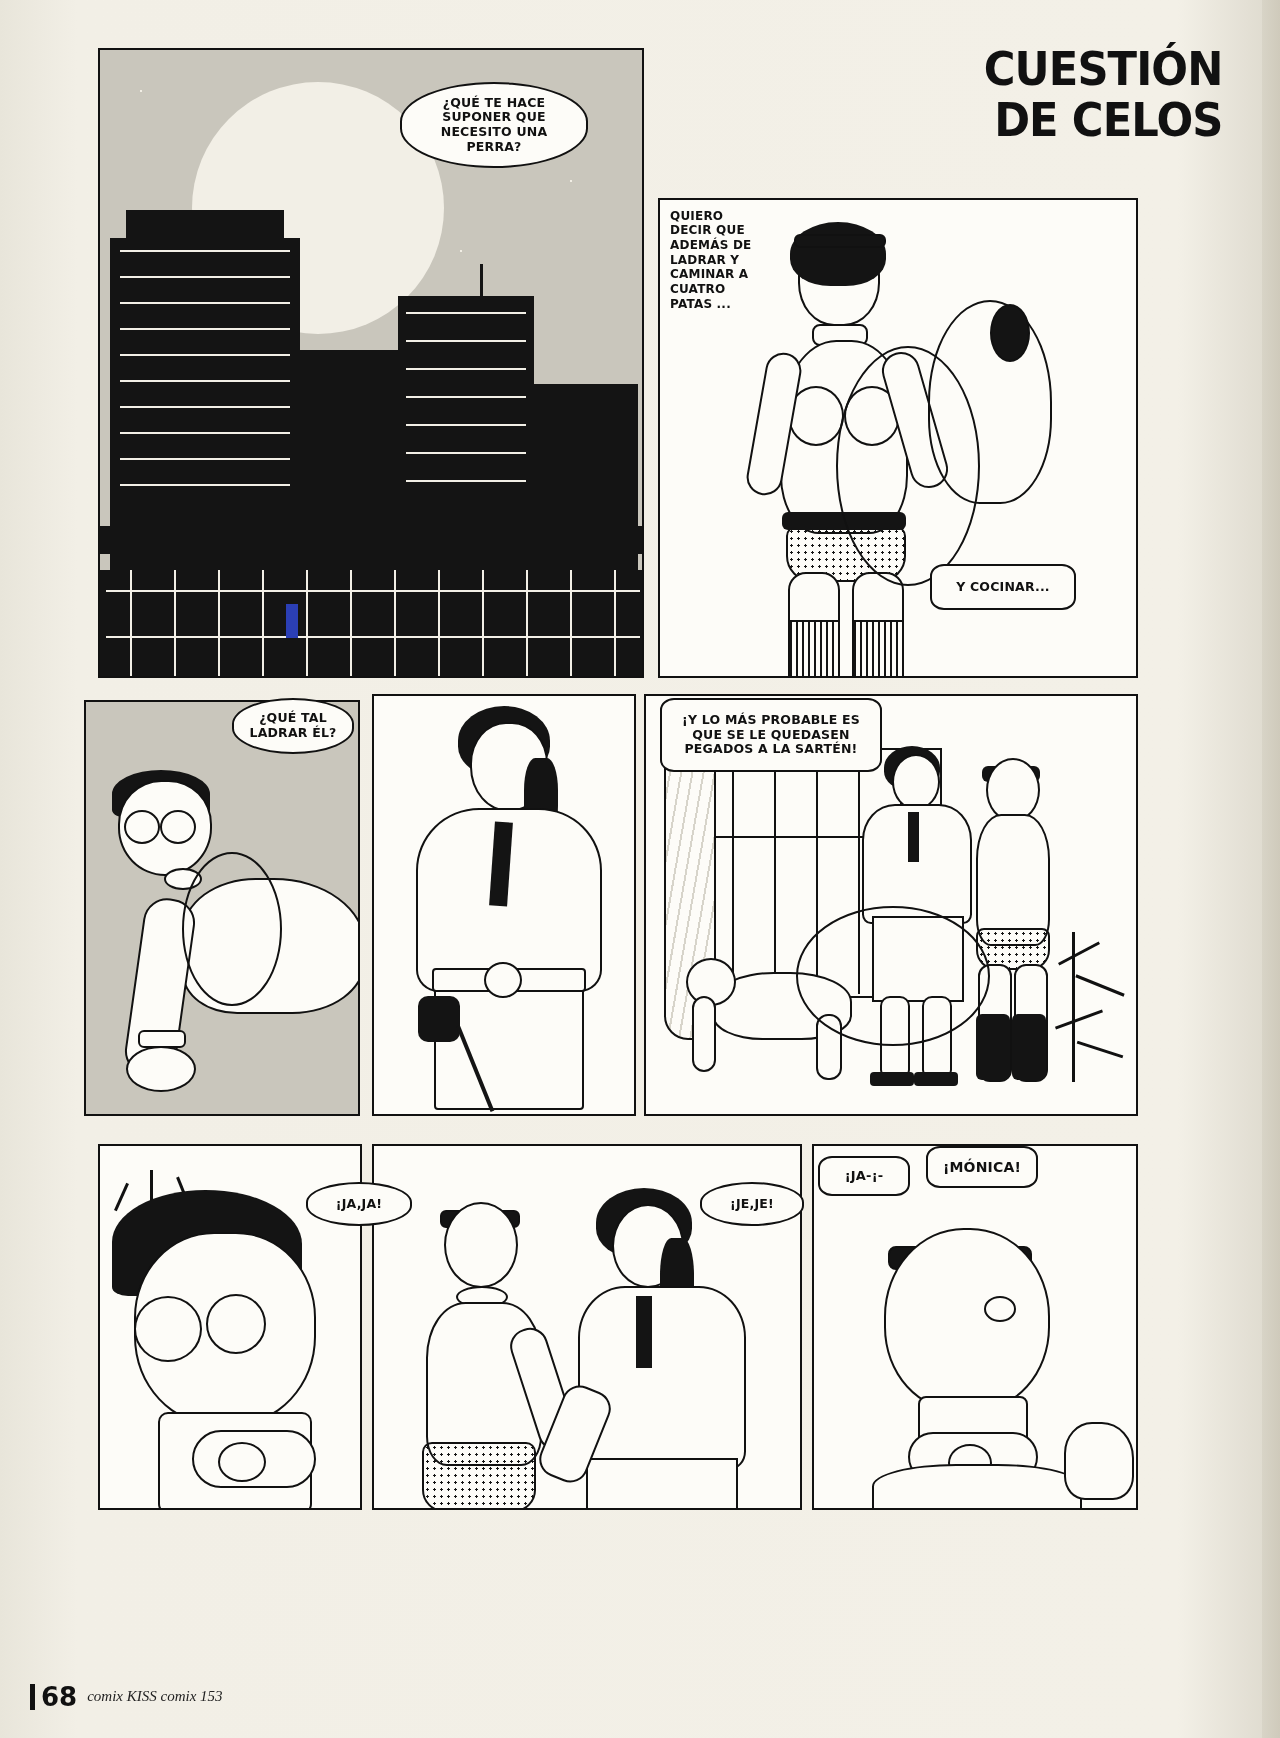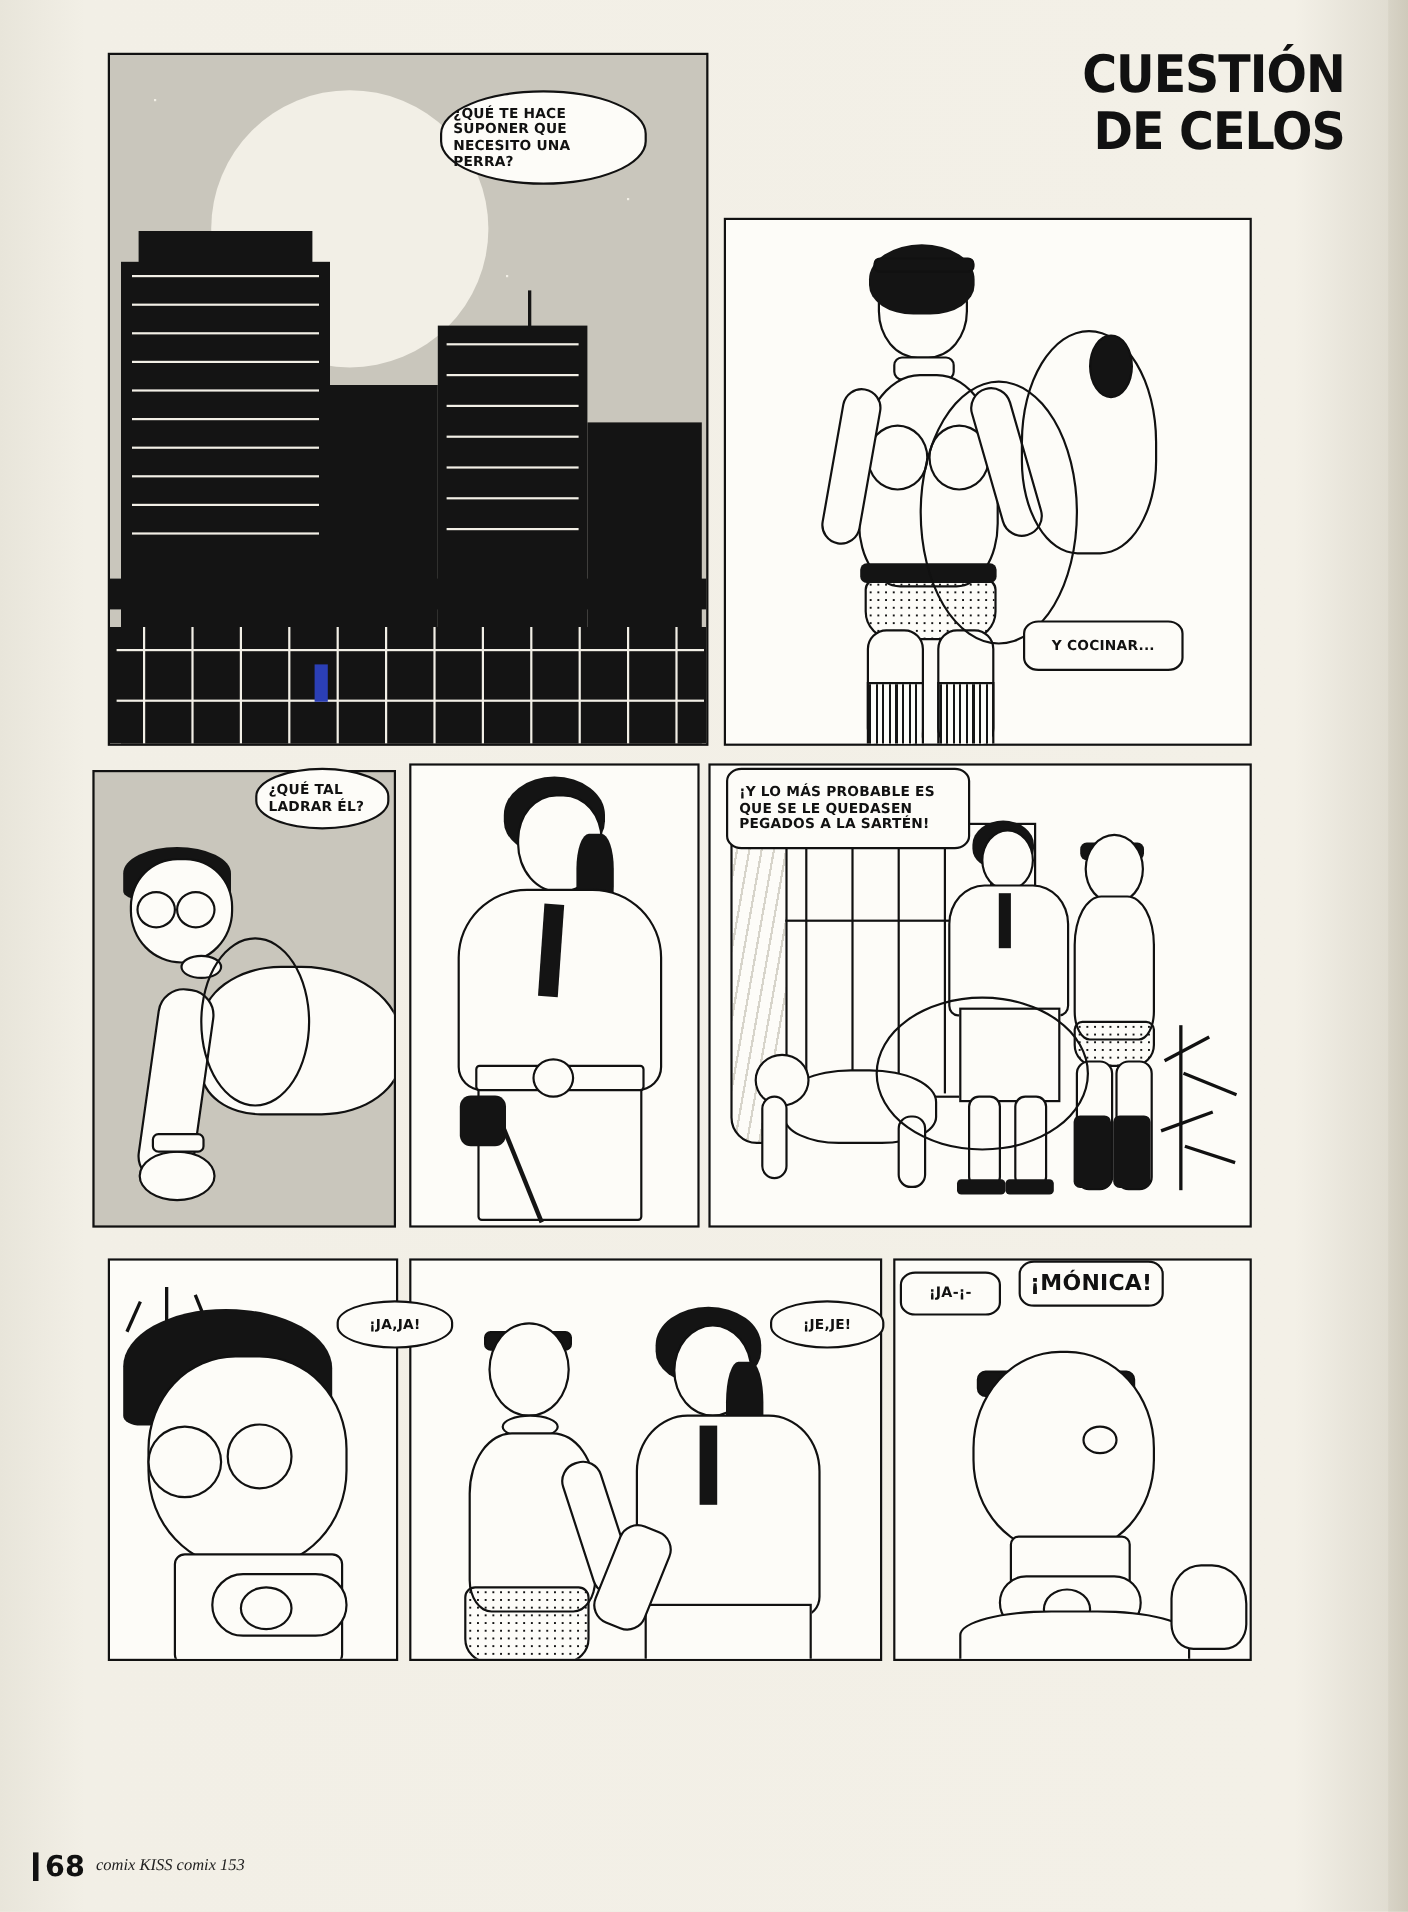--- a/index.html
+++ b/index.html
@@ -47,21 +47,21 @@
   
   .bubble{
     position:absolute;
     background:#fdfcf8;
     border:2.5px solid #111;
     border-radius:50% / 46%;
     font-family:"DejaVu Sans",sans-serif;
     font-weight:bold;
     font-size:12.5px;
     line-height:1.18;
-    text-align:left;
+    text-align:center;
     color:#111;
     display:flex;align-items:center;justify-content:center;
     padding:8px 10px;
     box-sizing:border-box;
     letter-spacing:0.2px;
   }
   .bubble.sq{border-radius:14px/12px;}
   .bubble.free{
     border:none;background:transparent;
     text-align:left;justify-content:flex-start;
@@ -207,20 +207,21 @@
     <div class="stripe" style="left:128px;top:420px;width:48px;height:58px;"></div>
     <div class="stripe" style="left:192px;top:420px;width:48px;height:58px;"></div>
     <div class="fig" style="left:236px;top:150px;width:34px;height:136px;border-radius:20px;transform:rotate(-16deg);"></div>
     <div class="fig" style="left:96px;top:152px;width:32px;height:140px;border-radius:20px;transform:rotate(10deg);"></div>
 
     <div class="leash" style="left:268px;top:100px;width:120px;height:200px;border-radius:60% 60% 50% 50%;"></div>
     <div class="fig" style="left:330px;top:104px;width:36px;height:54px;border-radius:50%;background:#141414;"></div>
     <div class="leash" style="left:176px;top:146px;width:140px;height:236px;border-radius:50%;"></div>
   </div>
 
+  <div class="bubble free" style="left:660px;top:196px;width:112px;height:128px;font-size:12px;line-height:1.22;">QUIERO DECIR QUE ADEMÁS DE LADRAR Y CAMINAR A CUATRO PATAS ...</div>
   <div class="bubble sq" style="left:930px;top:564px;width:146px;height:46px;">Y COCINAR...</div>
 
   <div class="panel grey" style="left:84px;top:700px;width:276px;height:416px;">
     <div class="hair" style="left:26px;top:68px;width:98px;height:48px;border-radius:60% 60% 20% 20%;"></div>
     <div class="fig r" style="left:32px;top:78px;width:90px;height:92px;border-radius:46% 46% 50% 50%;"></div>
     <div class="fig r" style="left:38px;top:108px;width:32px;height:30px;"></div>
     <div class="fig r" style="left:74px;top:108px;width:32px;height:30px;"></div>
     <div class="fig r" style="left:78px;top:166px;width:34px;height:18px;"></div>
     <div class="fig" style="left:96px;top:176px;width:180px;height:132px;border-radius:40% 50% 40% 30%;"></div>
     <div class="fig" style="left:48px;top:196px;width:48px;height:174px;border-radius:24px;transform:rotate(8deg);"></div>
@@ -337,19 +338,19 @@
     <div class="fig" style="left:70px;top:82px;width:162px;height:180px;border-radius:48% 48% 46% 46%;"></div>
     <div class="fig r" style="left:170px;top:150px;width:28px;height:22px;"></div>
     <div class="fig" style="left:104px;top:250px;width:106px;height:60px;border-radius:8px;"></div>
     <div class="fig r" style="left:94px;top:286px;width:126px;height:46px;border-radius:36px;"></div>
     <div class="fig r" style="left:134px;top:298px;width:40px;height:34px;"></div>
     <div class="fig" style="left:58px;top:318px;width:206px;height:52px;border-radius:40% 40% 0 0;"></div>
     <div class="fig" style="left:250px;top:276px;width:66px;height:74px;border-radius:40% 46% 30% 30%;"></div>
   </div>
 
   <div class="bubble sq" style="left:818px;top:1156px;width:92px;height:40px;font-size:13px;">¡JA-¡-</div>
-  <div class="bubble sq" style="left:926px;top:1146px;width:132px;height:42px;font-size:20px;">¡MÓNICA!</div>
+  <div class="bubble sq" style="left:926px;top:1146px;width:112px;height:42px;font-size:14px;">¡MÓNICA!</div>
 
   <div class="folio">
     <div class="folio-num">68</div>
     <div class="folio-txt">comix KISS comix 153</div>
   </div>
 </div>
 
 </body></html>

